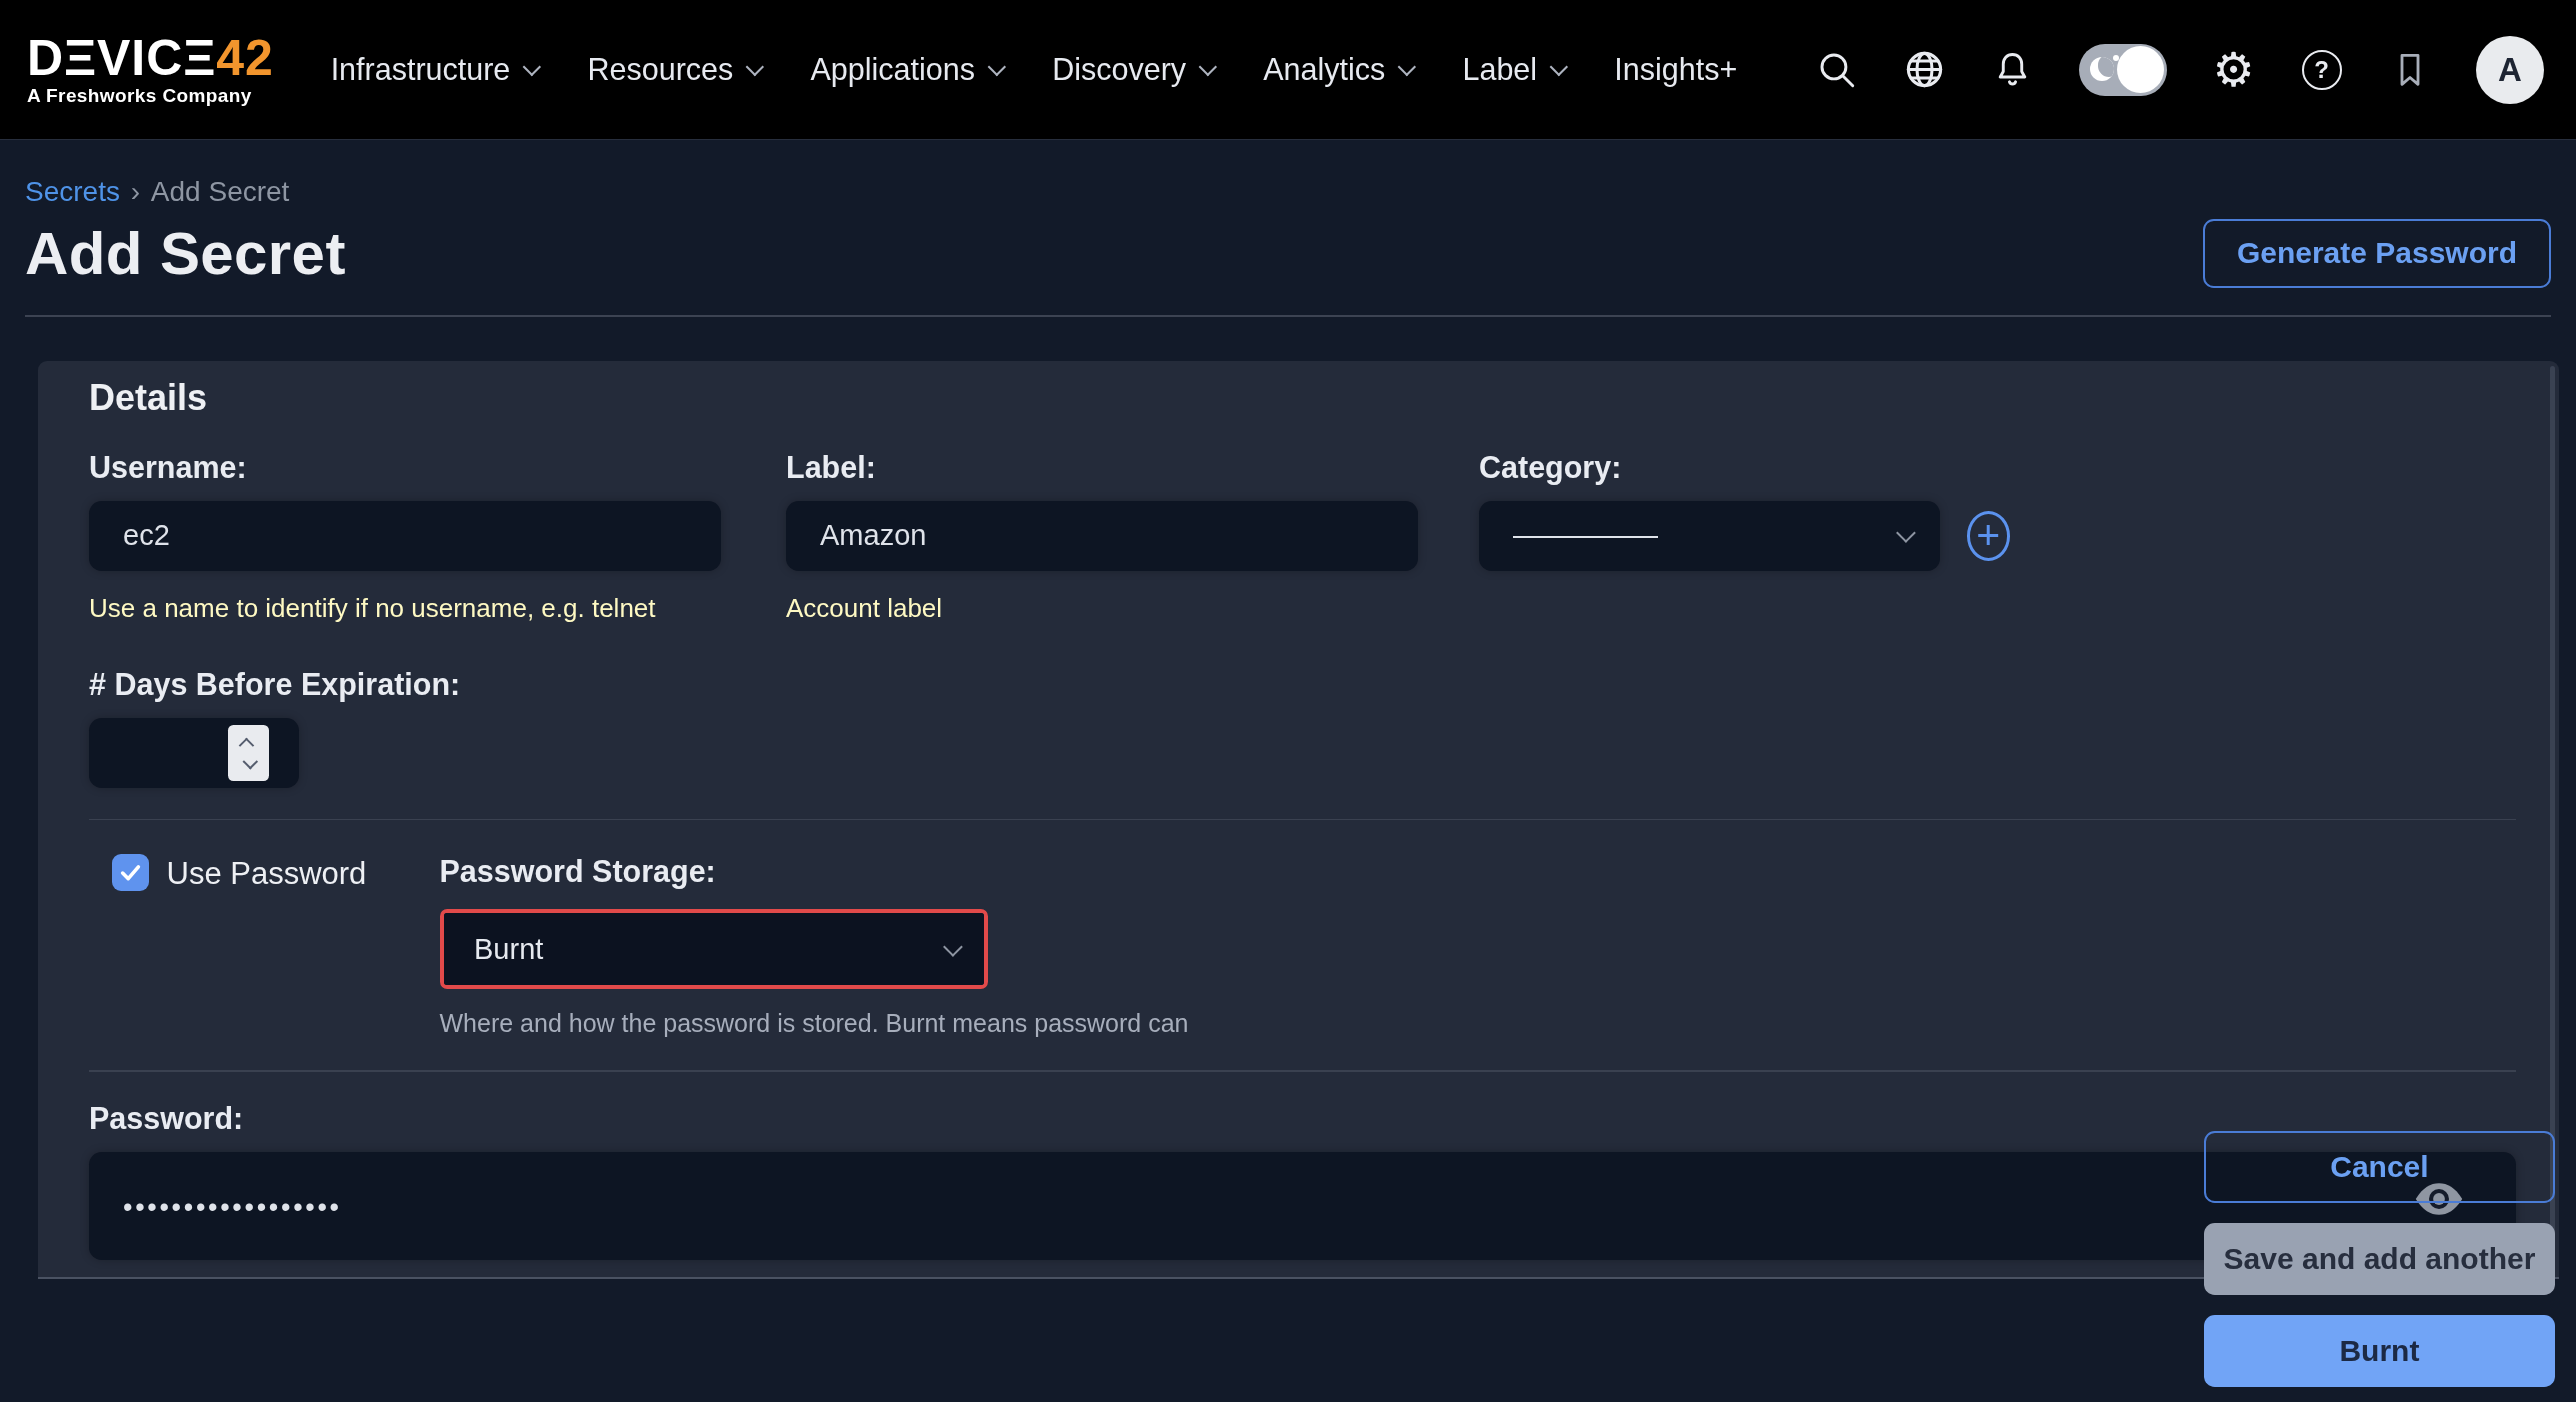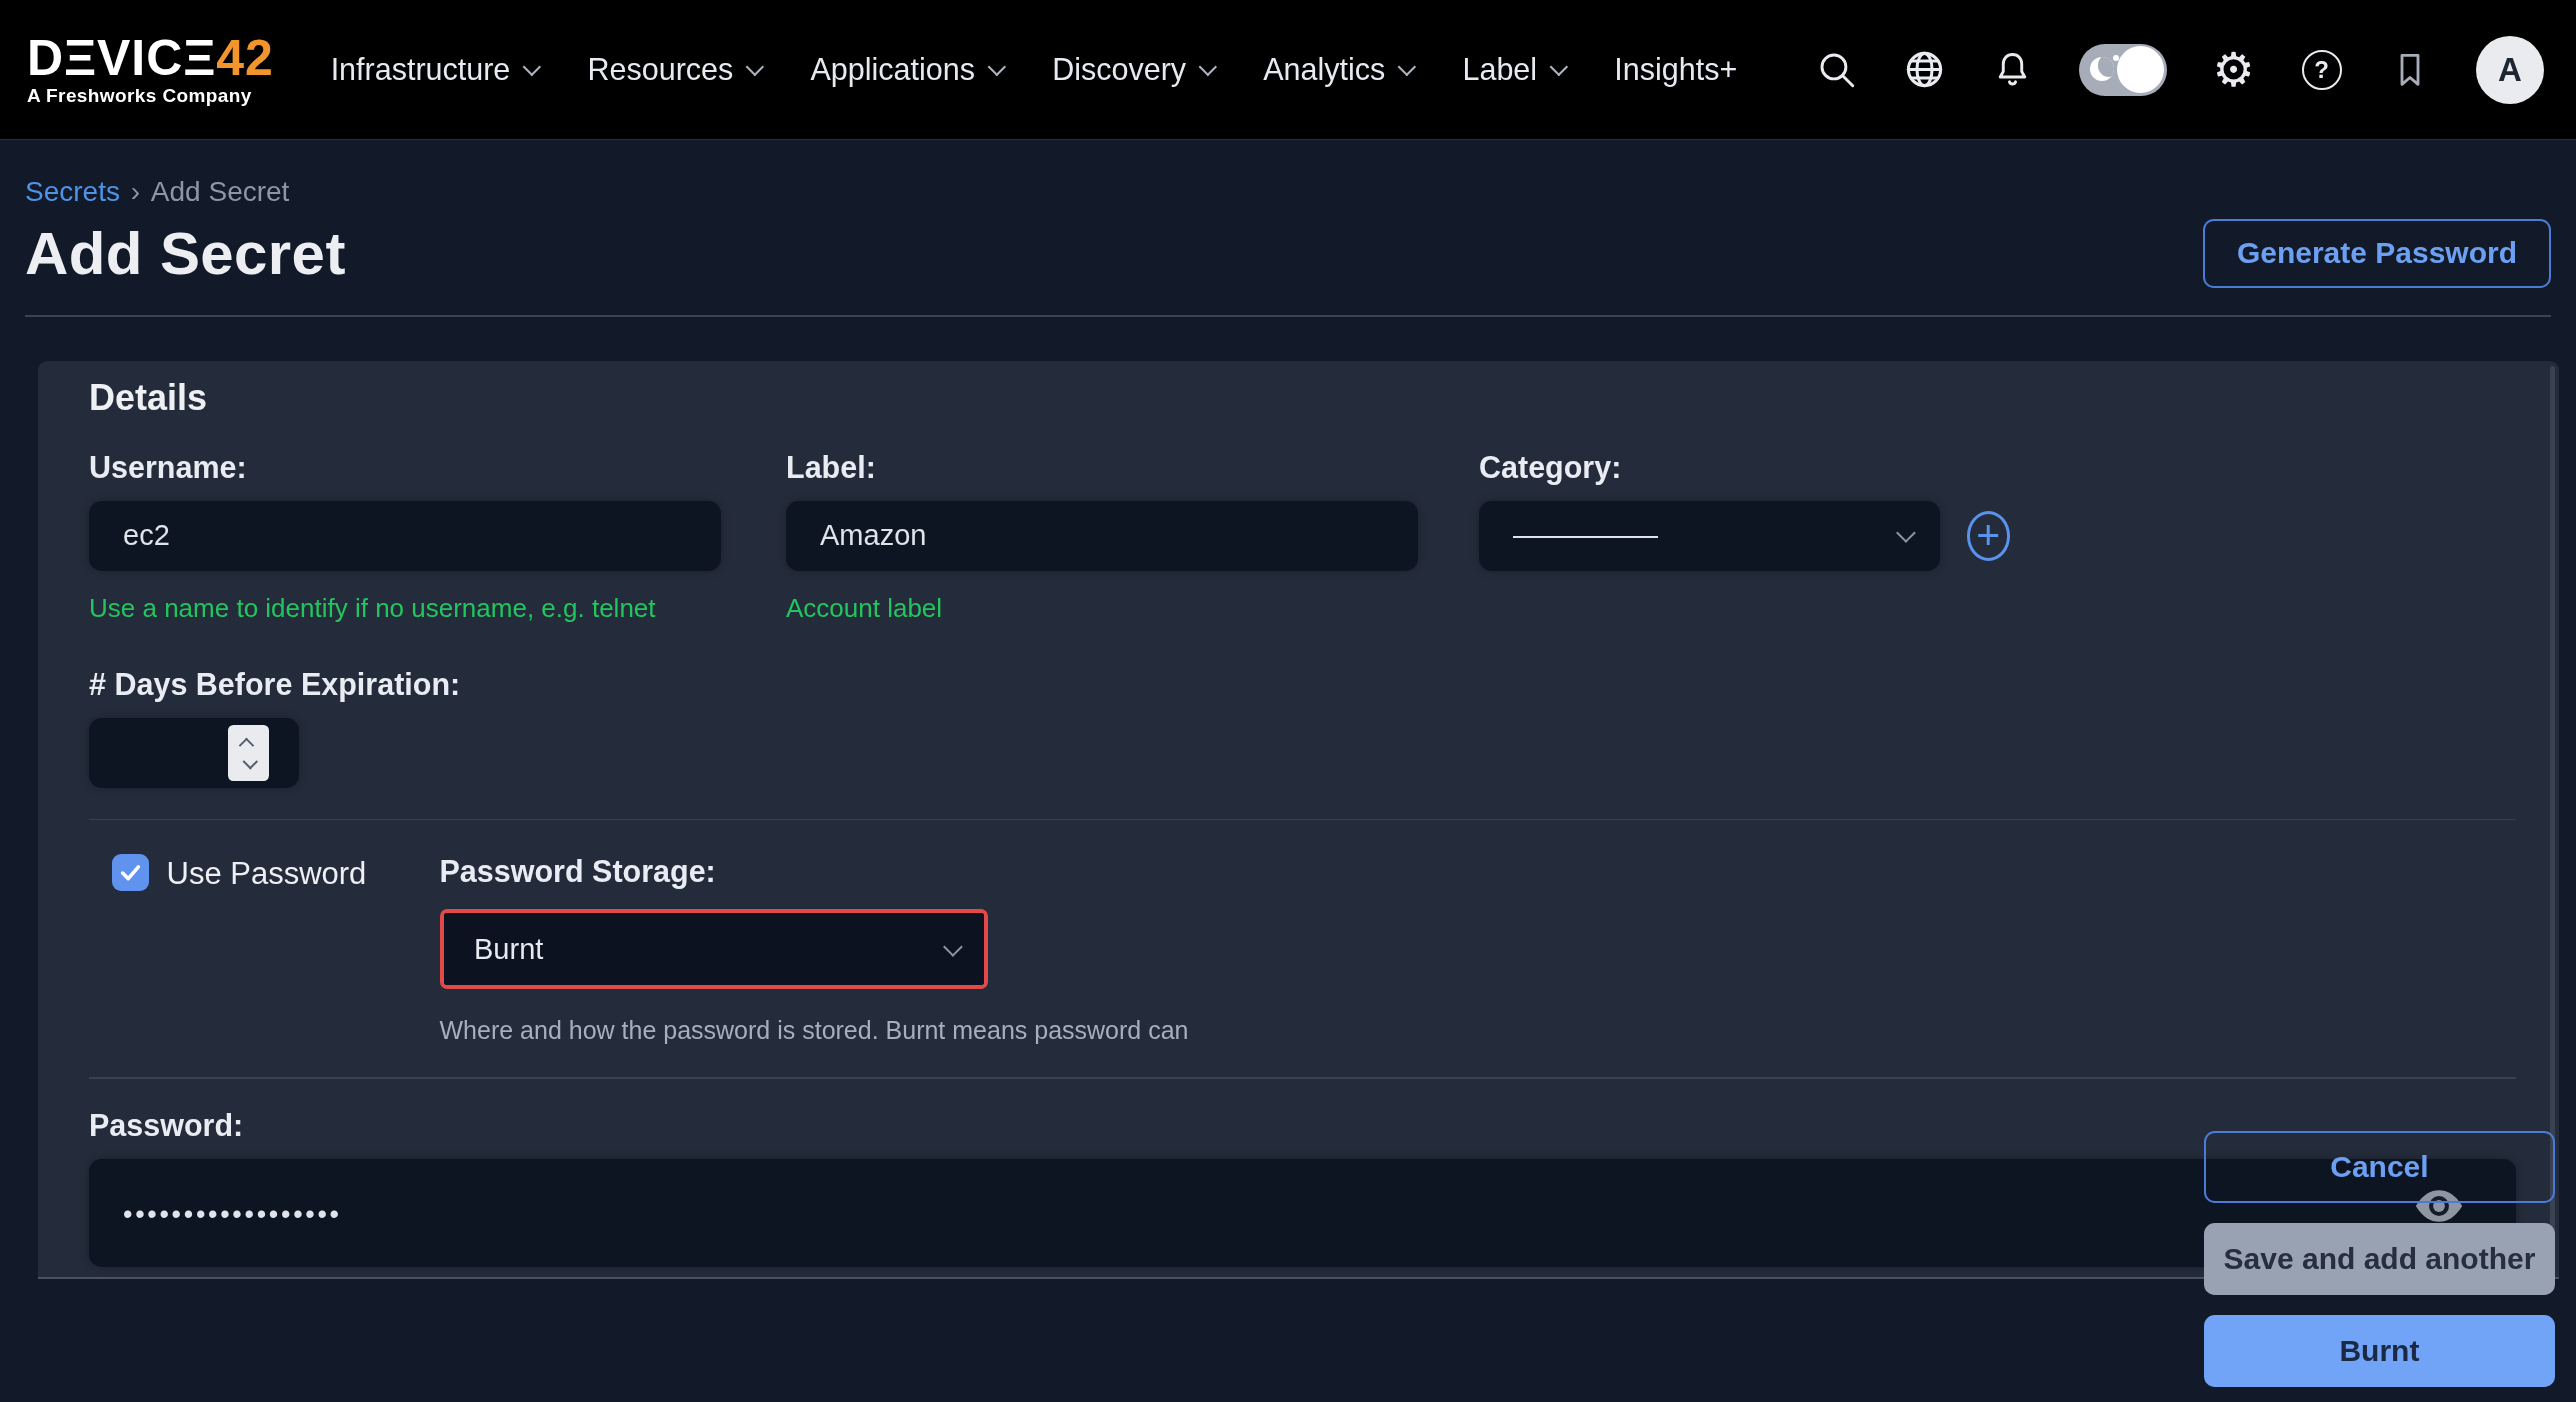--- a/index.html
+++ b/index.html
@@ -59,21 +59,21 @@
   }
   .card-scrollbar { position:absolute; right:3.6px; top:5.4px; bottom:5.4px; width:5.4px; background:#3a4252; border-radius:2.7px; }
   .section-title { font-size:36px; font-weight:700; color:#eef0f4; }
   .field-label { font-size:30.5px; font-weight:600; color:#e9ecf2; }
   .text-input {
     display:block; margin-top:16px; height:70px; background:#0d1523;
     border:none; border-radius:12.6px; color:#dfe3ea;
     font-size:29px; font-family:"Liberation Sans", sans-serif;
     padding:0 27px 0 34px; outline:none; box-shadow:0 0 9px rgba(0,0,0,.25);
   }
-  .helper { margin-top:21.6px; font-size:26px; color:#22c55e; line-height:32px; }
+  .helper { margin-top:21.6px; font-size:26px; color:#fef9c3; line-height:32px; }
   .row1 { margin-top:30.5px; display:flex; }
   .col-user { width:632px; margin-right:65px; }
   .col-label { width:632px; margin-right:61px; }
   .col-cat { width:531px; }
   .select-box {
     margin-top:16px; height:70px; background:#0d1523; border-radius:12.6px;
     display:flex; align-items:center; padding:0 30.5px 0 34px;
     font-size:29px; color:#dfe3ea; cursor:pointer; justify-content:space-between;
     box-shadow:0 0 9px rgba(0,0,0,.25);
   }
@@ -101,21 +101,21 @@
   .checkbox { width:37px; height:37px; background:#5f93ee; border-radius:9px; display:flex; align-items:center; justify-content:center; cursor:pointer; flex:none; }
   .checkbox svg { stroke:#ffffff; stroke-width:3.2; fill:none; stroke-linecap:round; stroke-linejoin:round; }
   .use-pw-label { font-size:31px; color:#eef0f4; margin-top:1.8px; }
   .ps-block { }
   .ps-select-outer { margin-top:20px; width:548px; border:4.5px solid #e24a4a; border-radius:7.2px; }
   .ps-select {
     height:72px; background:#0c1220; display:flex; align-items:center;
     justify-content:space-between; padding:0 27px 0 30.5px; font-size:29px;
     color:#e6e9ef; cursor:pointer; border-radius:2.7px;
   }
-  .ps-helper { margin-top:25px; font-size:25px; color:#a7aebc; line-height:32px; }
+  .ps-helper { margin-top:18px; font-size:25px; color:#a7aebc; line-height:32px; }
   .pw-label { margin-top:29px; }
   .pw-wrap { position:relative; margin-top:1.8px; }
   .pw-input { width:2427px; height:108px; padding-top:3.6px; letter-spacing:2.7px; font-size:27px; }
   .eye { position:absolute; right:52px; top:29px; width:50px; height:36px; cursor:pointer; }
   
   .footer-buttons { position:absolute; right:20.7px; bottom:16px; display:flex; gap:20px;flex-direction:column; }
   .btn { height:72px; border-radius:10.8px; font-size:30px; font-family:"Liberation Sans", sans-serif; cursor:pointer; border:none; }
   .btn-cancel { background:transparent; border:2.2px solid #4a7cd6; color:#6ba0f2; font-weight:600; padding:0 41px; }
   .btn-gray { background:#99a2b2; color:#272e3e; font-weight:600; padding:0 20px; }
   .btn-blue { background:#71a4f6; color:#1c2944; font-weight:700; padding:0 41px; }

